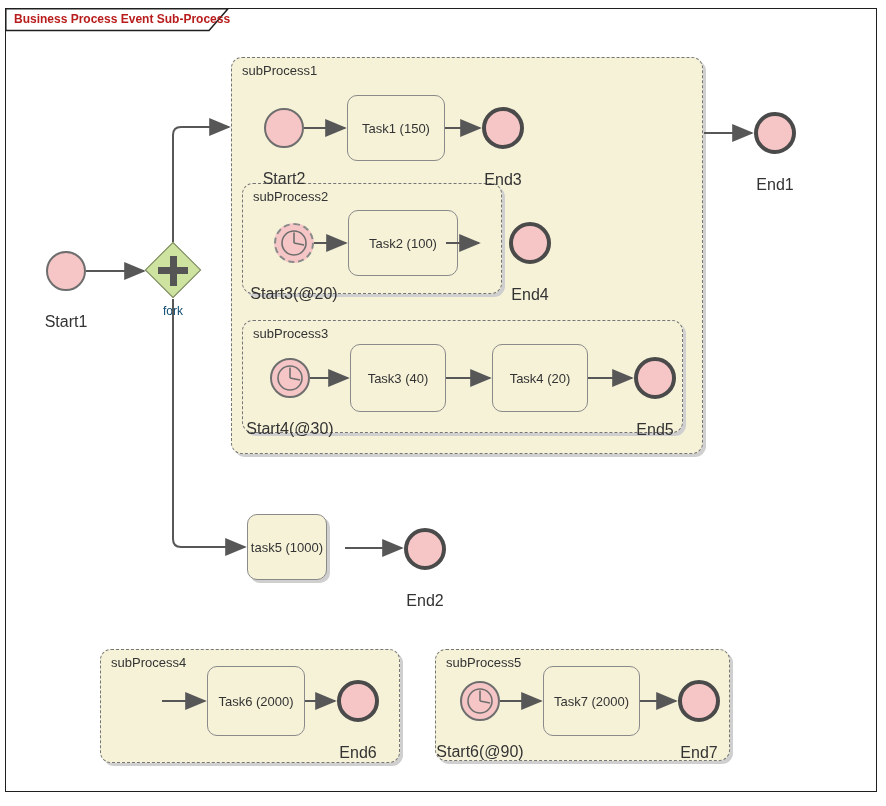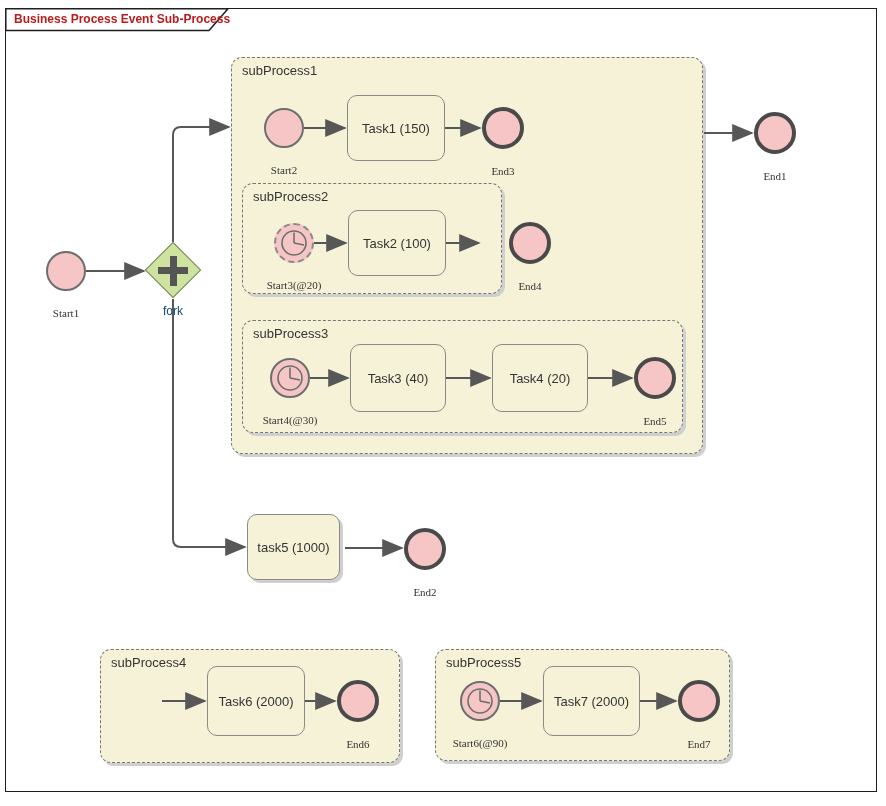--- a/index.html
+++ b/index.html
@@ -21,21 +21,21 @@
         box-sizing:border-box;display:flex;align-items:center;justify-content:center;
         font-size:13px;color:#333;text-align:center;}
   .task.shadow{box-shadow:3px 3px 0 #cfcfcf;}
 
   
   .event{position:absolute;display:flex;flex-direction:column;align-items:center;width:110px;}
   .evt-circle{width:40px;height:40px;border-radius:50%;background:#f6c6c6;box-sizing:border-box;
               border:2px solid #6e6e6e;display:flex;align-items:center;justify-content:center;}
   .evt-circle.dashed{border-style:dashed;border-color:#8a8a8a;}
   .evt-circle.end{width:42px;height:42px;border:4px solid #4a4a4a;}
-  .evt-label{margin-top:16px;font-size:11px;color:#333;white-space:nowrap;font-family:Liberation Serif, serif;}
+  .evt-label{margin-top:22px;font-size:16px;color:#333;white-space:nowrap;}
 
   
   .gateway{position:absolute;left:123px;top:242px;width:100px;height:76px;}
   .diamond{position:absolute;left:30px;top:8px;width:40px;height:40px;background:#cde39f;
            border:1.4px solid #7a8560;box-sizing:border-box;transform:rotate(45deg);}
   .plusbar{position:absolute;background:#555;}
   .plusbar.h{left:35px;top:25px;width:30px;height:7px;}
   .plusbar.v{left:46.5px;top:13.5px;width:7px;height:30px;}
   .gw-label{position:absolute;top:62px;width:100%;text-align:center;font-size:12px;color:#0c4a6e;}
 
@@ -59,24 +59,24 @@
     <div class="sp-label">subProcess3</div>
   </div>
   <div class="subprocess" style="left:100px;top:649px;width:300px;height:114px;">
     <div class="sp-label">subProcess4</div>
   </div>
   <div class="subprocess" style="left:435px;top:649px;width:295px;height:112px;">
     <div class="sp-label">subProcess5</div>
   </div>
 
   <div class="task" style="left:347px;top:95px;width:98px;height:66px;">Task1 (150)</div>
-  <div class="task" style="left:348px;top:210px;width:98px;height:66px;">Task2 (100)</div>
+  <div class="task" style="left:348px;top:210px;width:110px;height:66px;">Task2 (100)</div>
   <div class="task" style="left:350px;top:344px;width:96px;height:68px;">Task3 (40)</div>
   <div class="task" style="left:492px;top:344px;width:96px;height:68px;">Task4 (20)</div>
-  <div class="task shadow" style="left:247px;top:514px;width:93px;height:66px;">task5 (1000)</div>
+  <div class="task shadow" style="left:247px;top:514px;width:80px;height:66px;">task5 (1000)</div>
   <div class="task" style="left:207px;top:666px;width:98px;height:70px;">Task6 (2000)</div>
   <div class="task" style="left:543px;top:666px;width:97px;height:70px;">Task7 (2000)</div>
 
   <div class="event" style="left:11px;top:251px;">
     <div class="evt-circle"></div>
     <div class="evt-label">Start1</div>
   </div>
 
   <div class="event" style="left:229px;top:108px;">
     <div class="evt-circle"></div>

